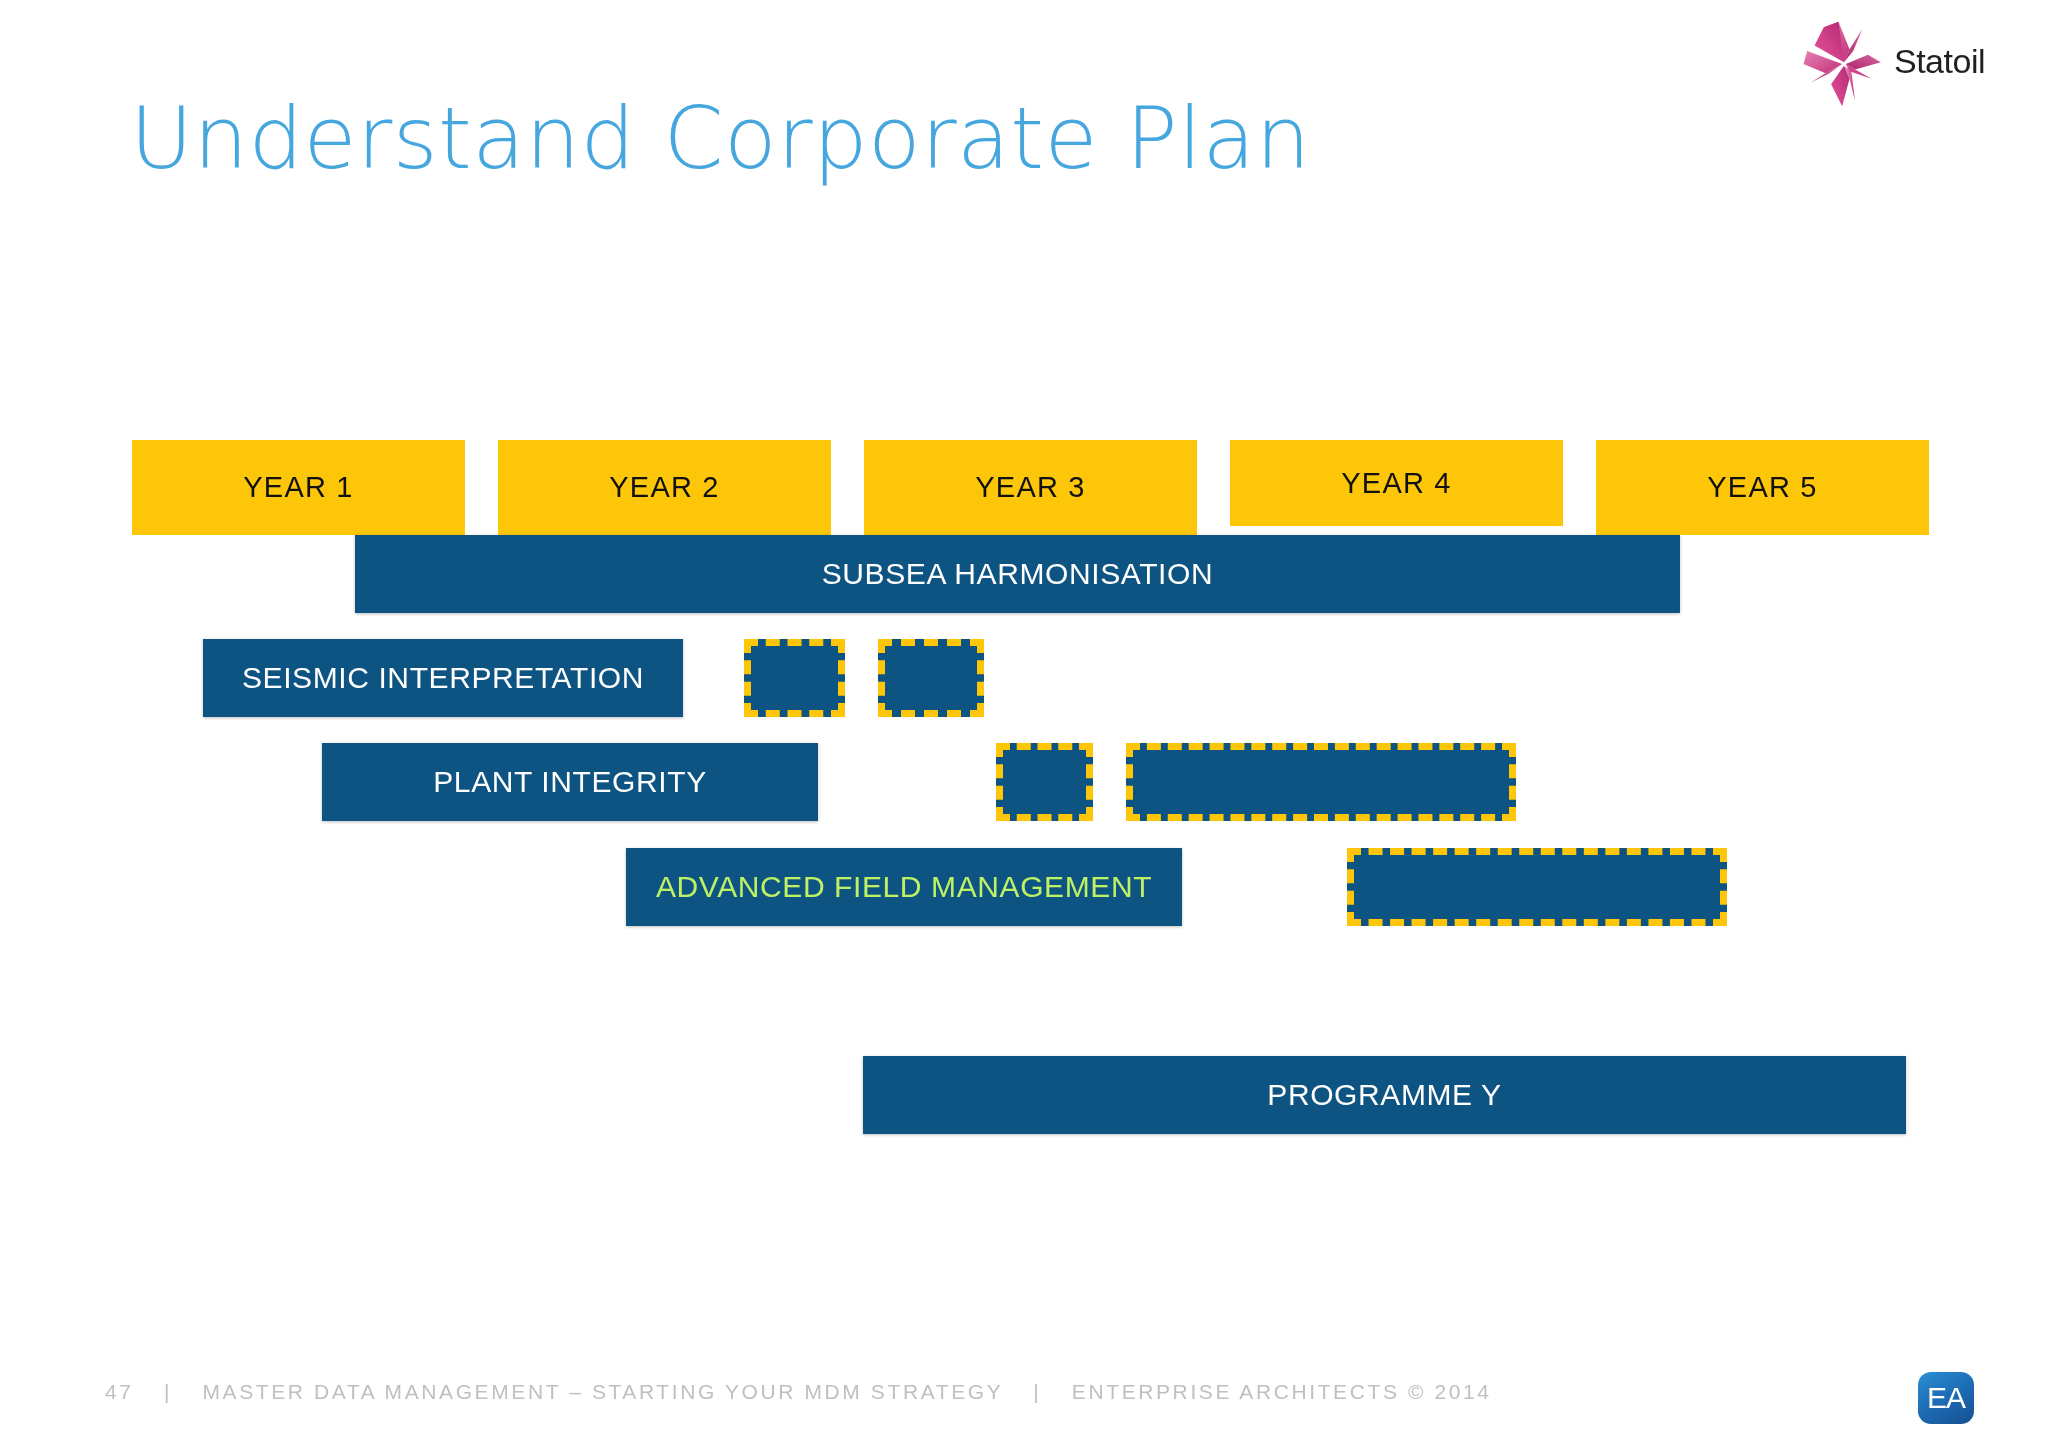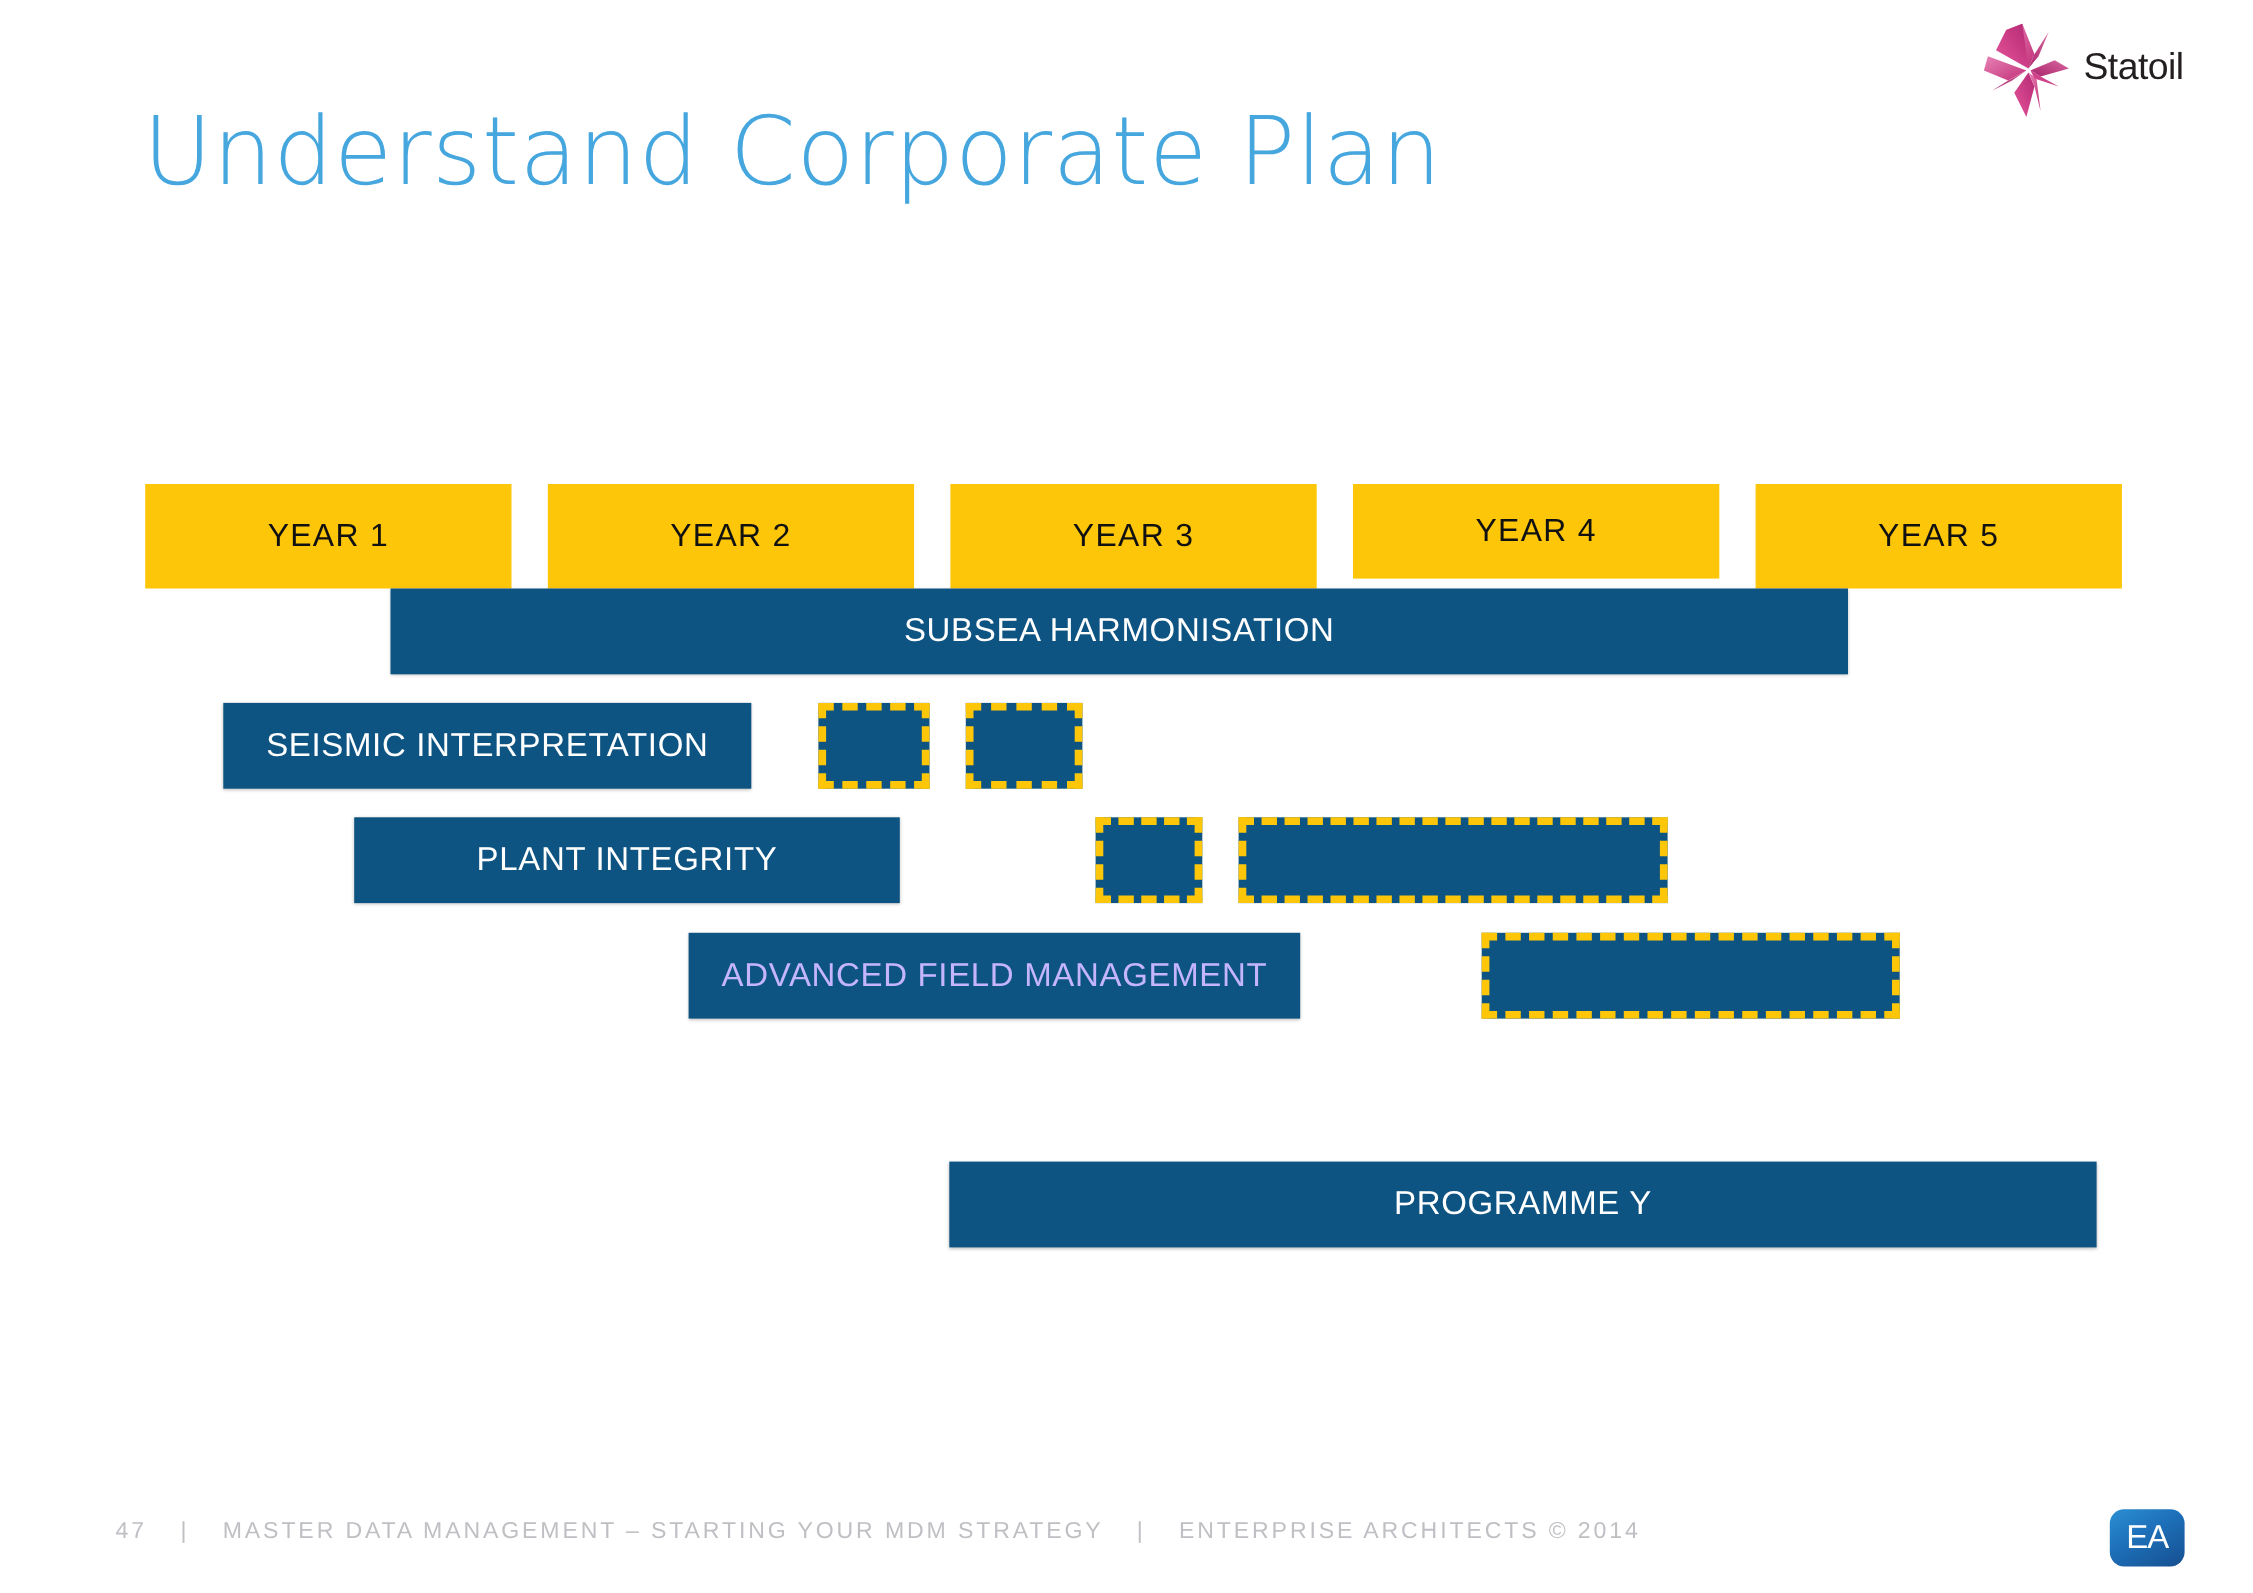--- a/index.html
+++ b/index.html
@@ -110,21 +110,21 @@
     letter-spacing: 2.6px;
     font-family: "Liberation Sans", sans-serif;
     white-space: nowrap;
   }
   #footer .sep { padding: 0 22px; }
 
   #ea-logo {
     position: absolute;
     left: 1918px;
     top: 1372px;
-    width: 68px;
+    width: 56px;
     height: 52px;
     border-radius: 13px;
     background: linear-gradient(150deg, #2b8fd4 0%, #1d6fb8 45%, #164f90 100%);
     color: #ffffff;
     display: flex;
     align-items: center;
     justify-content: center;
     font-size: 30px;
     letter-spacing: -1px;
     font-family: "Liberation Sans", sans-serif;
@@ -193,21 +193,21 @@
       <div class="bar" style="background: rgb(14, 84, 130); color: rgb(255, 255, 255); left: 203px; top: 639px; width: 480px; height: 78px;">
         <span>SEISMIC INTERPRETATION</span>
       </div>
       <div class="marker" style="background: rgb(14, 84, 130); border-color: rgb(253, 198, 9); left: 744px; top: 639px; width: 101px; height: 78px;"></div>
       <div class="marker" style="background: rgb(14, 84, 130); border-color: rgb(253, 198, 9); left: 878px; top: 639px; width: 106px; height: 78px;"></div>
       <div class="bar" style="background: rgb(14, 84, 130); color: rgb(255, 255, 255); left: 322px; top: 743px; width: 496px; height: 78px;">
         <span>PLANT INTEGRITY</span>
       </div>
       <div class="marker" style="background: rgb(14, 84, 130); border-color: rgb(253, 198, 9); left: 996px; top: 743px; width: 97px; height: 78px;"></div>
       <div class="marker" style="background: rgb(14, 84, 130); border-color: rgb(253, 198, 9); left: 1126px; top: 743px; width: 390px; height: 78px;"></div>
-      <div class="bar" style="background: rgb(14, 84, 130); color: #c4b5fd; left: 626px; top: 848px; width: 556px; height: 78px; justify-content: center;">
+      <div class="bar" style="background: rgb(14, 84, 130); color: #bef264; left: 626px; top: 848px; width: 556px; height: 78px; justify-content: center;">
         <span>ADVANCED FIELD MANAGEMENT</span>
       </div>
       <div class="marker" style="background: rgb(14, 84, 130); border-color: rgb(253, 198, 9); left: 1347px; top: 848px; width: 380px; height: 78px;"></div>
       <div class="bar" style="background: rgb(14, 84, 130); color: rgb(255, 255, 255); left: 863px; top: 1056px; width: 1043px; height: 78px;">
         <span>PROGRAMME Y</span>
       </div>
     </div>
 
   <div id="footer">
     <span>47</span>

